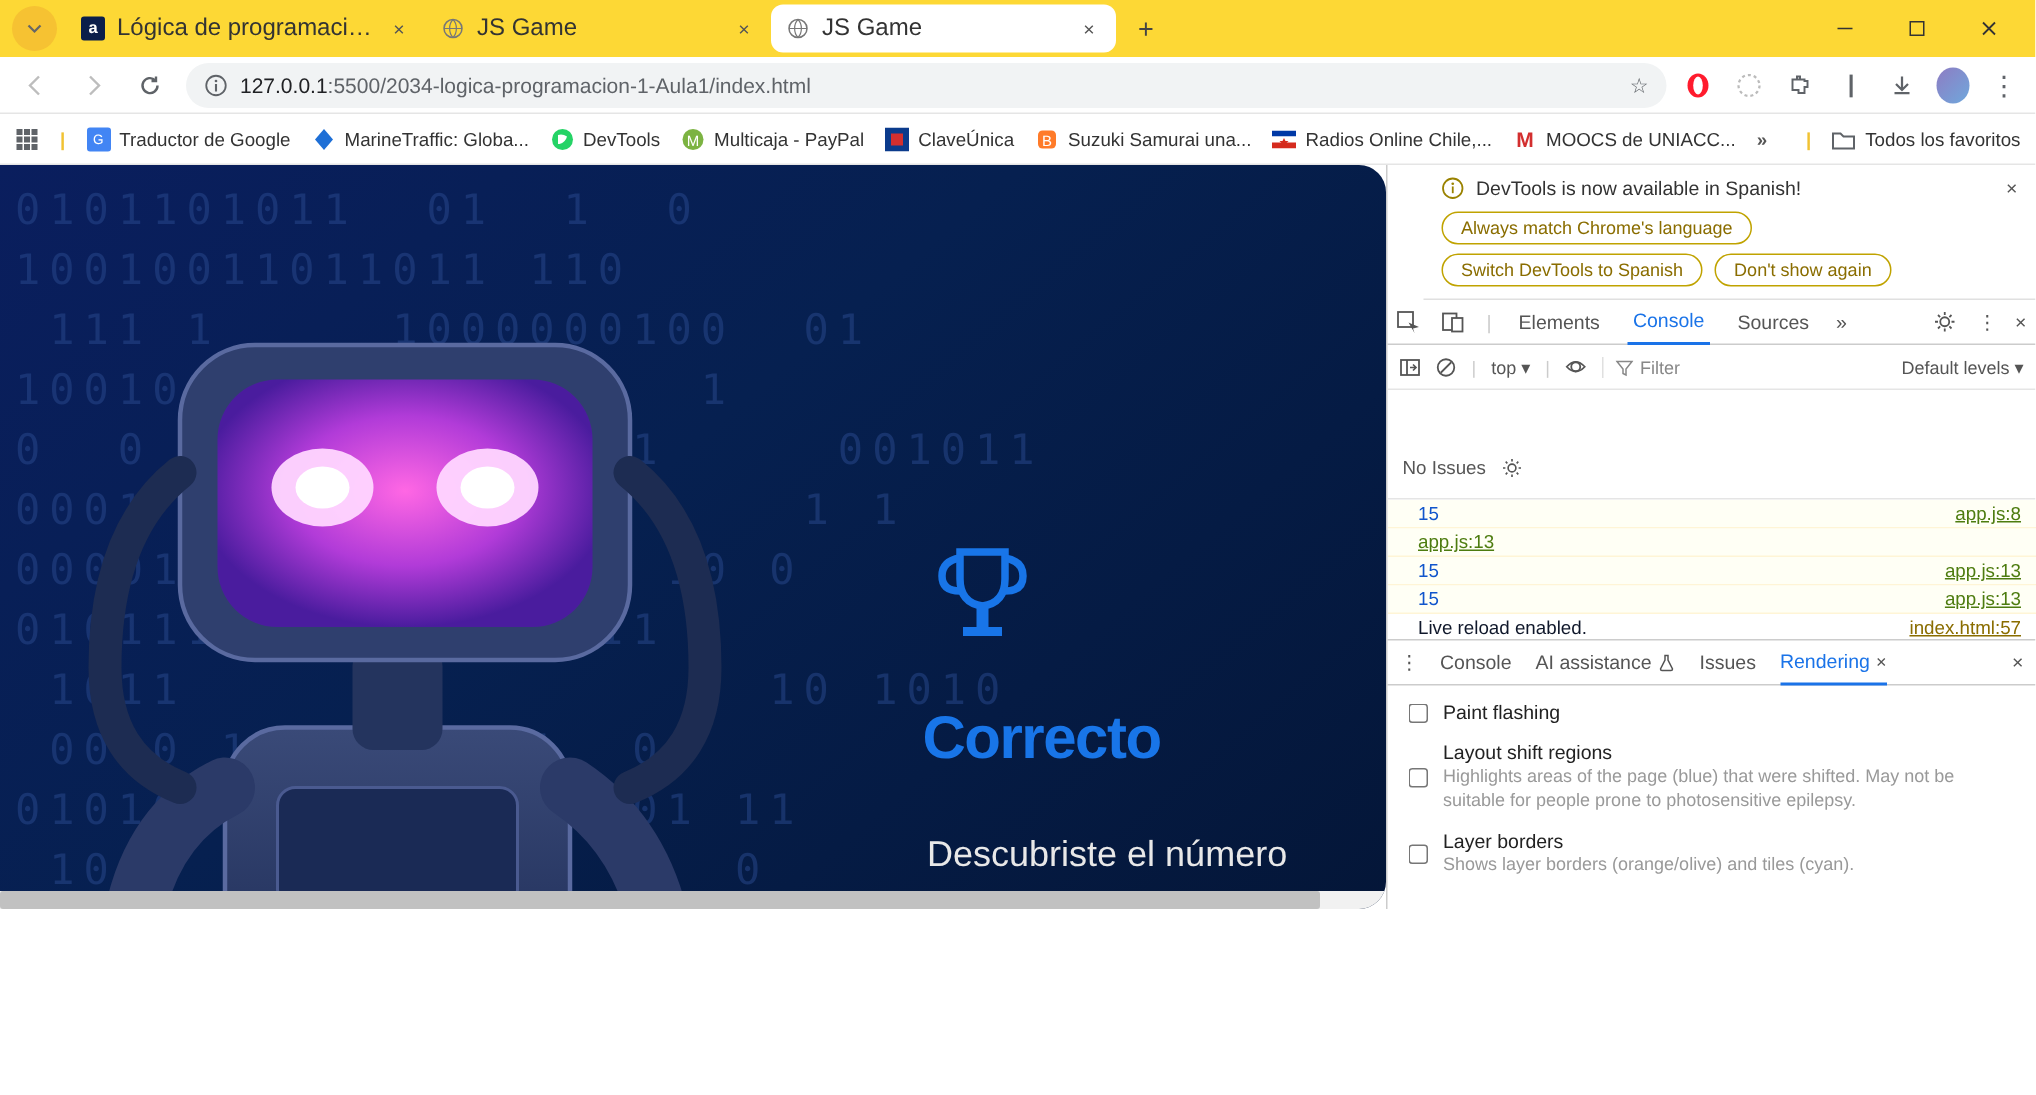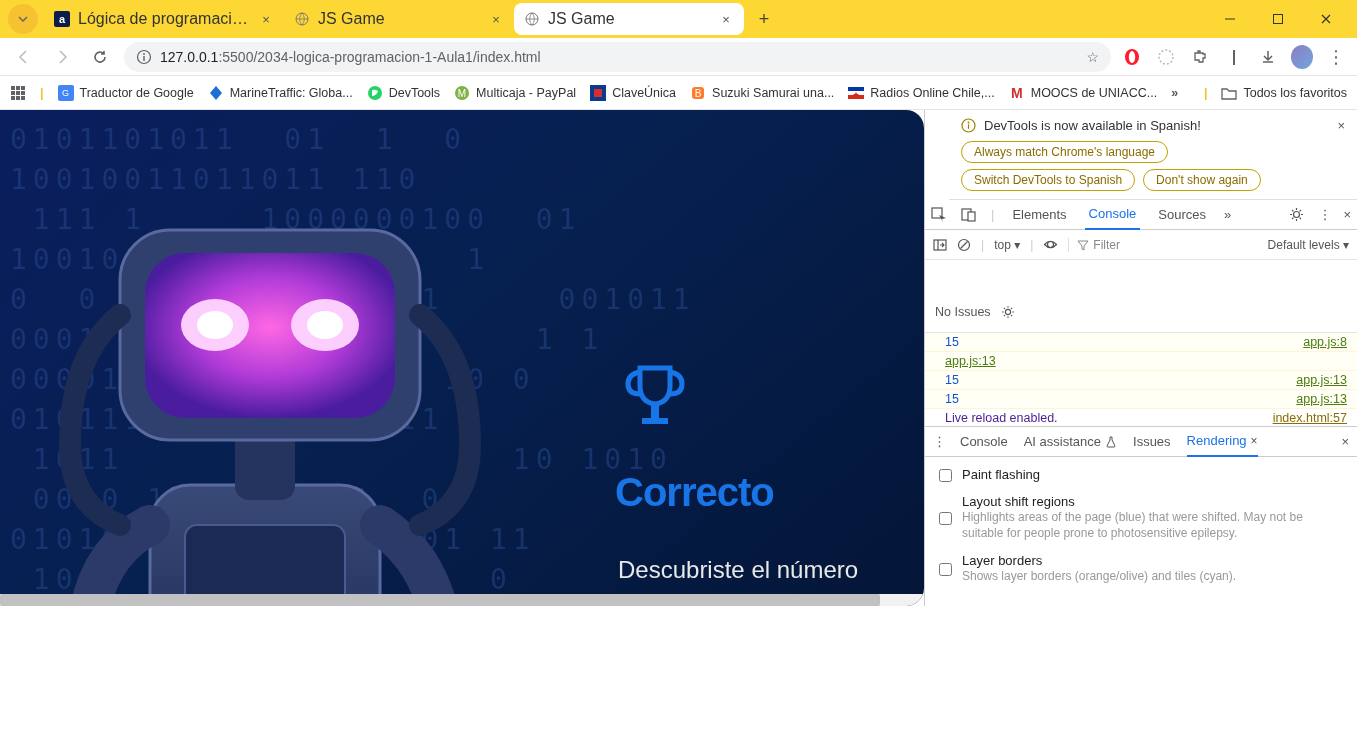--- a/index.html
+++ b/index.html
@@ -47,21 +47,21 @@
 .dt-tabs .spacer{flex:1;}
 .dt-toolbar{height:30px;display:flex;align-items:center;border-bottom:1px solid #e5e5e5;padding:0 8px;gap:10px;font-size:12px;color:#555;}
 .dt-toolbar .filter{flex:1;display:flex;align-items:center;gap:4px;border-left:1px solid #e0e0e0;padding-left:8px;color:#888;}
 .dt-issues{height:28px;display:flex;padding:0 10px;gap:10px;font-size:12.5px;color:#555;border-bottom:1px solid #e5e5e5;margin-top:45px;}
 .console-body{flex:1;overflow:auto;font-family:Consolas,monospace;font-size:12.5px;}
 .crow{display:flex;padding:2px 10px 2px 20px;border-bottom:1px solid #fff5d6;background:#fffff5;}
 .crow.plain{background:#fff;border-bottom:1px solid #f0f0f0;}
 .crow .val{color:#1155cc;flex:1;}
 .crow .loc{color:#4d7c0f;text-decoration:underline;}
 .crow .loc.link{color:#8a6d00;}
-.crow .txt{color:#4c1d95;flex:1;}
+.crow .txt{color:#0f172a;flex:1;}
 .cprompt{padding:4px 8px;color:#888;}
 .dt-drawer{border-top:1px solid #ccc;}
 .dt-dtabs{height:30px;display:flex;align-items:center;padding:0 8px;gap:16px;font-size:13px;color:#555;border-bottom:1px solid #ccc;}
 .dt-dtabs .dtab{height:30px;display:flex;align-items:center;gap:4px;}
 .dt-dtabs .dtab.active{color:#1a73e8;border-bottom:2px solid #1a73e8;}
 .drawer-body{padding:10px 14px;font-size:12.5px;color:#333;max-height:160px;overflow:auto;}
 .opt{display:flex;gap:10px;margin-bottom:12px;}
 .opt input{margin-top:2px;}
 .opt .olabel{font-size:13px;color:#222;}
 .opt .odesc{font-size:12px;color:#999;line-height:16px;}

